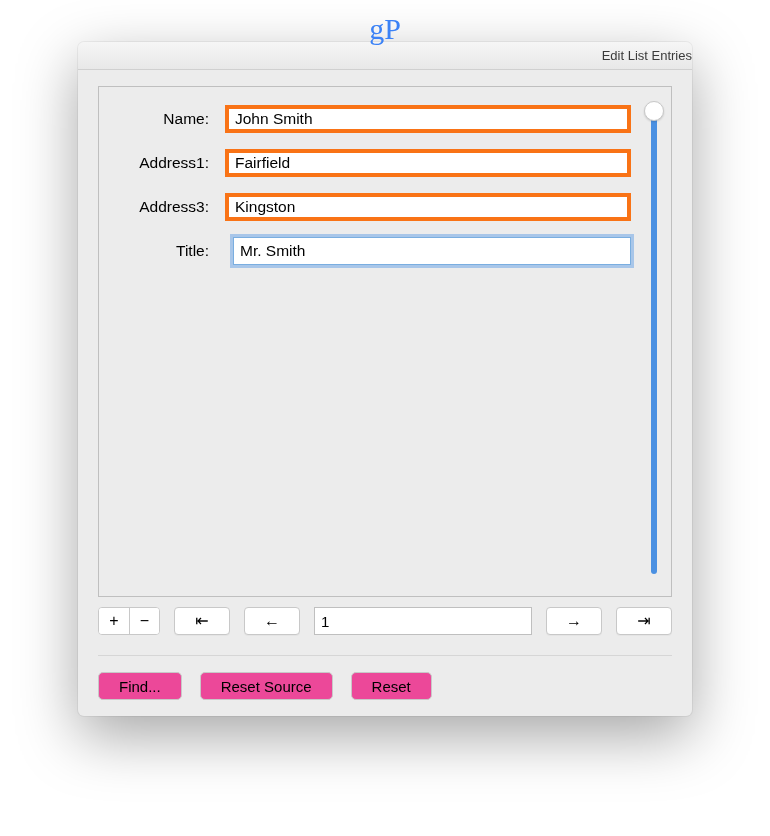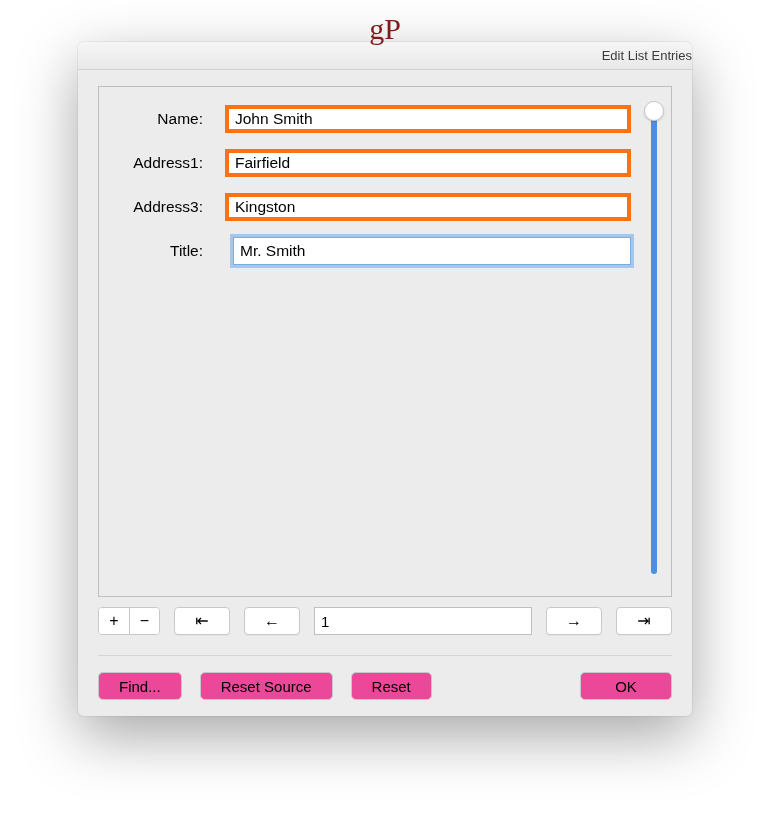--- a/index.html
+++ b/index.html
@@ -14,21 +14,21 @@
       height: 836px;
       position: relative;
     }
     .watermark {
       position: absolute;
       top: 12px;
       left: 50%;
       transform: translateX(-50%);
       font-family: Georgia, serif;
       font-size: 30px;
-      color: #7f1d1d;
+      color: #3b82f6;
       font-weight: 500;
       z-index: 1;
     }
     .dialog {
       position: absolute;
       top: 42px;
       left: 78px;
       width: 614px;
       height: 674px;
       background: #ececec;
@@ -64,21 +64,21 @@
       padding: 18px 40px 18px 10px;
     }
     .form-row {
       display: flex;
       align-items: center;
       margin-bottom: 16px;
     }
     .form-label {
       width: 116px;
       text-align: right;
-      padding-right: 22px;
+      padding-right: 16px;
       font-size: 15.5px;
       color: #000;
     }
     .form-input {
       flex: 1;
       height: 28px;
       font-size: 15.5px;
       padding: 2px 6px;
       border: 4px solid #f97316;
       background: #ffffff;
@@ -253,17 +253,16 @@
         </button>
     </div>
 
     <div class="divider"></div>
 
     <div class="button-row">
       <button class="action-btn">Find...</button>
       <button class="action-btn">Reset Source</button>
       <button class="action-btn">Reset</button>
       <div class="spacer"></div>
-      <button class="action-btn" style="min-width:92px">OK</button>
     </div>
 
   </div>
 </div>
 
 </body></html>

